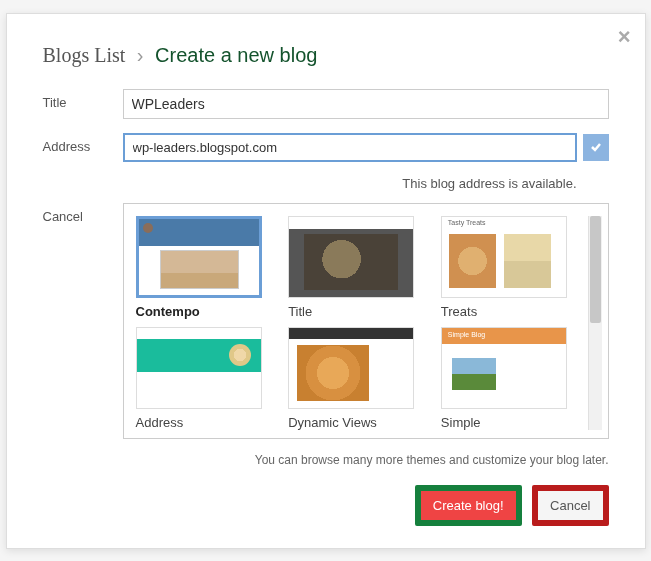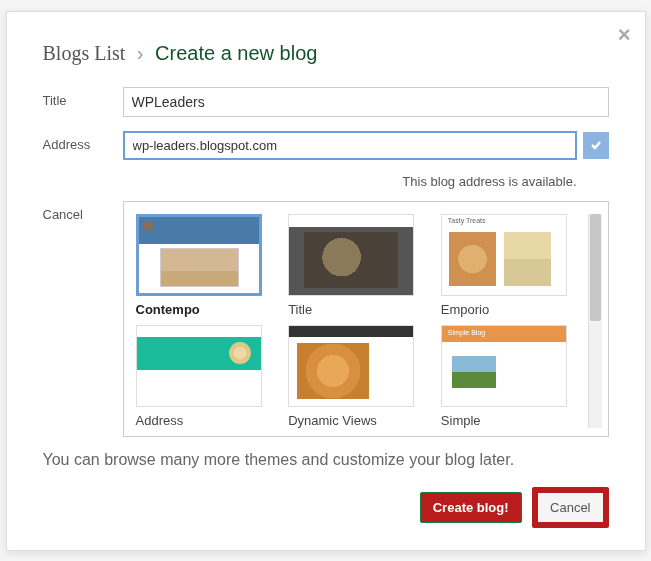--- a/index.html
+++ b/index.html
@@ -21,24 +21,24 @@
 .avail { text-align: right; color: #555; font-size: 13px; margin: 2px 0 12px 0; padding-right: 32px; }
 .themes-box { border: 1px solid #ccc; padding: 12px 6px 8px 12px; display: flex; }
 .themes-grid { flex: 1; display: grid; grid-template-columns: repeat(3, 1fr); gap: 8px 12px; }
 .theme-item { cursor: pointer; }
 .thumb { width: 126px; height: 82px; border: 1px solid #ddd; background: #eee; position: relative; overflow: hidden; }
 .theme-item.selected .thumb { border: 3px solid #6b9ed6; width: 126px; height: 82px; }
 .theme-name { font-size: 13px; color: #444; margin-top: 6px; }
 .theme-item.selected .theme-name { font-weight: bold; color: #222; }
 .scrollbar { width: 14px; background: #f1f1f1; margin-left: 6px; position: relative; border-left: 1px solid #e0e0e0; }
 .scroll-thumb { position: absolute; top: 0; left: 1px; right: 1px; height: 50%; background: #c7c7c7; border-radius: 2px; }
-.hint { text-align: left; color: #666; font-size: 16px; margin: 14px 0 18px 0; }
+.hint { text-align: right; color: #666; font-size: 12px; margin: 14px 0 18px 0; }
 .actions { text-align: right; }
 .btn { padding: 7px 12px; font-size: 13px; border-radius: 2px; cursor: pointer; margin-left: 6px; }
-.btn-primary { background: #b91c1c; color: #fff; border: 1px solid #15803d; font-weight: bold; }
+.btn-primary { background: #ef4444; color: #fff; border: 6px solid #15803d; font-weight: normal; }
 .btn-default { background: #f5f5f5; color: #555; border: 6px solid #b91c1c; }
 
 
 .t-contempo { background: linear-gradient(#4a7aa8 0 35%, #fff 35% 100%); }
 .t-contempo::after { content:""; position:absolute; left:18%; top:42%; width:64%; height:48%; background: linear-gradient(#d4b896 0 60%, #c9a87a 60%); border:1px solid #ccc; }
 .t-contempo::before { content:""; position:absolute; left:4px; top:4px; width:10px; height:10px; background:#8a6d5a; border-radius:50%; }
 .t-soho { background: linear-gradient(#fff 0 15%, #555 15% 100%); }
 .t-soho::after { content:""; position:absolute; left:12%; top:22%; width:76%; height:70%; background: radial-gradient(circle at 40% 45%, #8a7a5a 0 30%, #4a4238 30% 100%); }
 .t-emporio { background:#fff; }
 .t-emporio::before { content:""; position:absolute; left:6%; top:22%; width:38%; height:68%; background: radial-gradient(circle, #e0b070 0 40%, #d09050 40%); }
@@ -98,21 +98,21 @@
             <div class="theme-name">Contempo</div>
           </div>
           <div class="theme-item">
             <div class="thumb t-soho"></div>
             <div class="theme-name">Title</div>
           </div>
           <div class="theme-item">
             <div class="thumb t-emporio">
                 <span class="tasty-label">Tasty Treats</span>
               </div>
-            <div class="theme-name">Emporio</div>
+            <div class="theme-name">Treats</div>
           </div>
           <div class="theme-item">
             <div class="thumb t-notable"></div>
             <div class="theme-name">Address</div>
           </div>
           <div class="theme-item">
             <div class="thumb t-dynamic"></div>
             <div class="theme-name">Dynamic Views</div>
           </div>
           <div class="theme-item">

